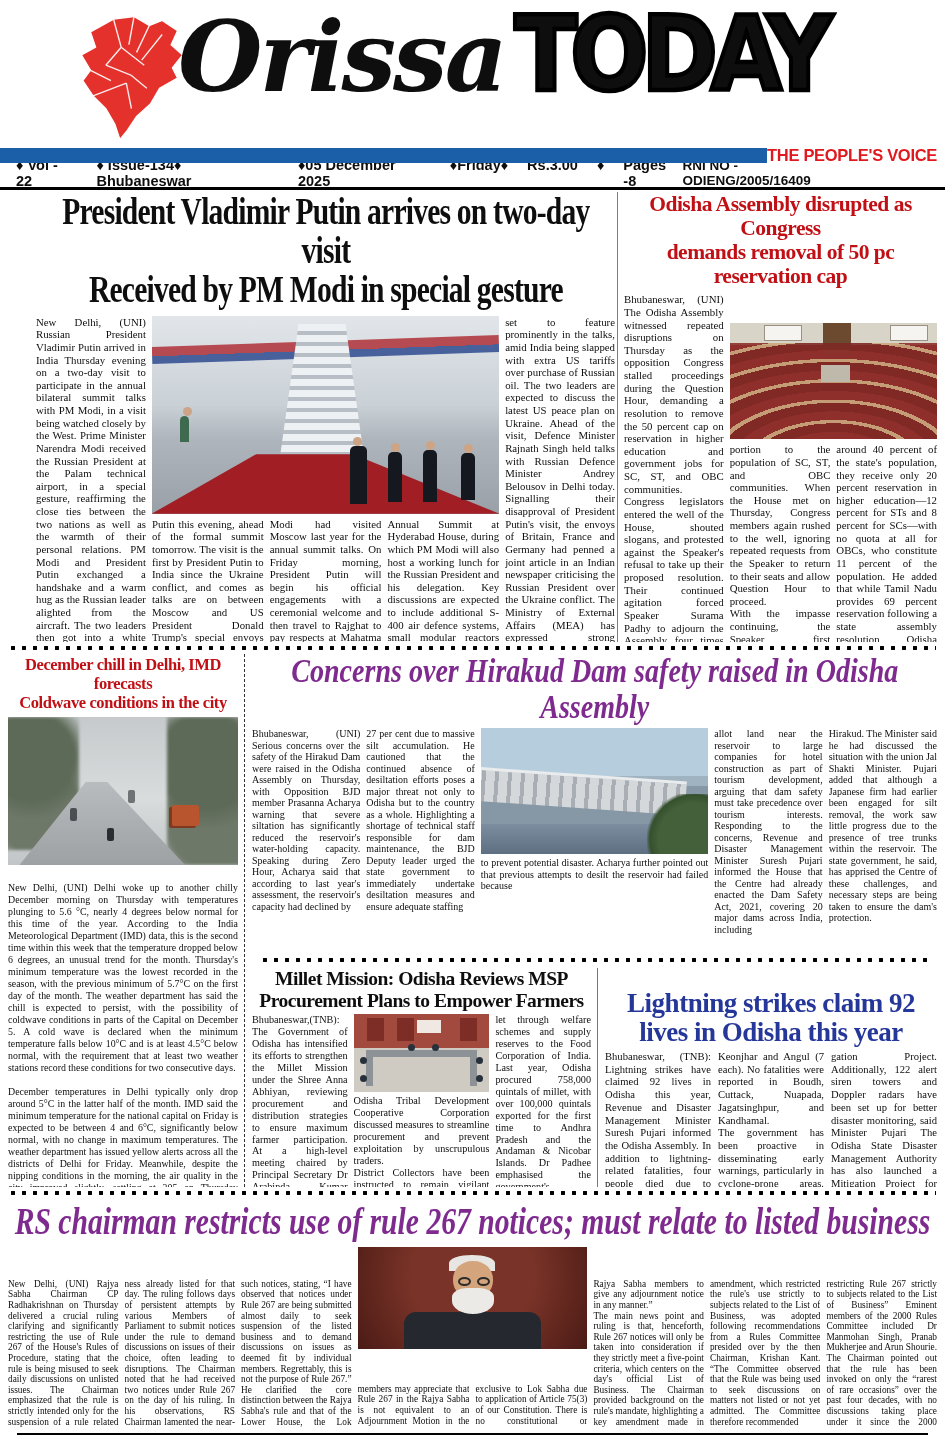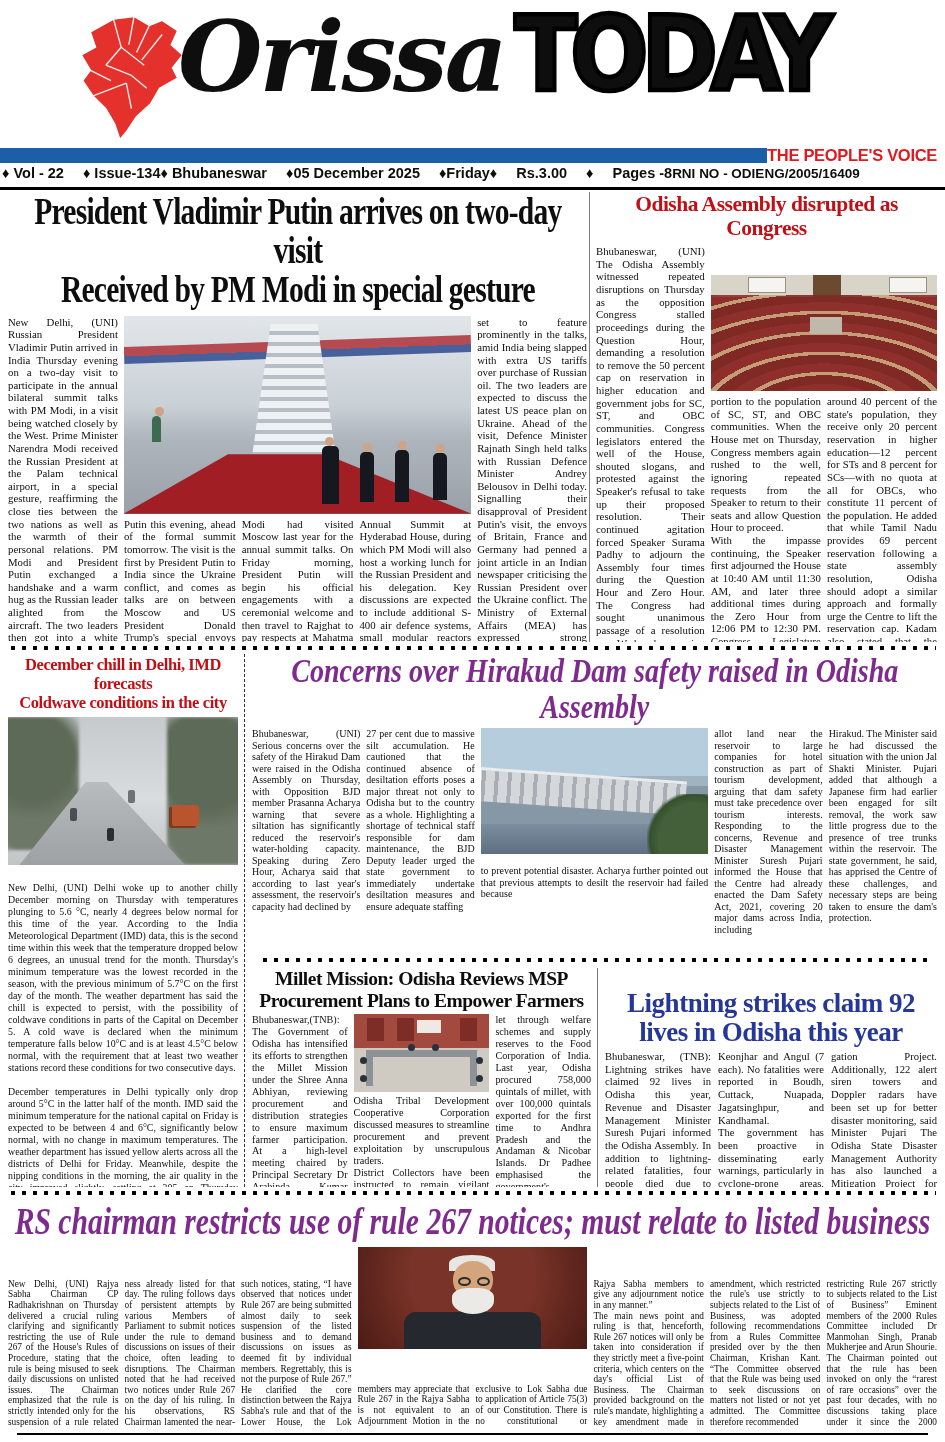--- a/index.html
+++ b/index.html
@@ -11,56 +11,56 @@
   .map-svg { position:absolute; left:28px; top:14px; width:212px; height:128px; }
   .logo-row { position:absolute; left:178px; top:2px; right:6px; display:flex; align-items:baseline; white-space:nowrap; }
   .title-script { font-family:"DejaVu Serif",serif; font-style:italic; font-weight:bold; font-size:97px; line-height:1.15; letter-spacing:-3px;text-align:right; }
   .title-bold { font-family:"DejaVu Sans",sans-serif; font-weight:bold; font-size:92px; line-height:1.1; letter-spacing:-7px; -webkit-text-stroke:4px #000; margin-left:10px; transform:scaleY(1.13); transform-origin:60% 85%; }
   .epaper { position:absolute; left:195px; top:125px; width:490px; text-align:center; font-size:11.5px; letter-spacing:0.2px; }
   .bar-row { position:absolute; left:0; right:0; top:146px; display:flex; align-items:center; }
   .bluebar { flex:1; height:15px; background:#1a5fa7; }
   .tagline { width:178px; text-align:right; padding-right:8px; font-family:"Liberation Sans",sans-serif; font-weight:bold; font-size:16.5px; color:#e0191f; letter-spacing:-0.3px; }
 
   
-  .dateline { height:30px; display:flex; justify-content:flex-start; align-items:center; padding:3px 2px 4px; border-bottom:3px solid #000; font-family:"Liberation Sans",sans-serif; font-weight:bold; font-size:14.5px; }
+  .dateline { height:30px; display:flex; justify-content:flex-start; align-items:center; padding:3px 16px 4px; border-bottom:3px solid #000; font-family:"Liberation Sans",sans-serif; font-weight:bold; font-size:14.5px; }
   .dl-left { display:flex; gap:19px; }
   .dl-rni { font-size:13.5px; margin-right:60px; }
 
   
   .bt { text-align:justify; white-space:pre-line; overflow:hidden; font-family:"Liberation Serif",serif; }
   .ncol { flex:1; overflow:hidden; }
   .dotrule { height:10px; margin:1px 9px; background-image:radial-gradient(circle at 4px 5px, #000 2.1px, transparent 2.5px); background-size:11px 10px; background-repeat:repeat-x; }
   .sq80 { transform:scaleX(.80); width:125%; margin-left:-12.5%; }
   .sq85 { transform:scaleX(.85); width:117.6%; margin-left:-8.8%; }
   .sq78 { transform:scaleX(.78); width:128.2%; margin-left:-14.1%; }
   .photo { position:relative; overflow:hidden; flex-shrink:0; }
 
   
   .main { display:flex; height:452px; padding:2px 8px 0; }
-  .main-left { width:582px; padding-right:2px; border-right:1px solid #7d7d7d; display:flex; flex-direction:column; }
+  .main-left { width:582px; padding-right:2px; border-right:1px solid #7d7d7d; display:flex; flex-direction:column;margin-left:28px; }
   .hl-main { font-weight:bold; font-size:37px; line-height:1.06; text-align:center; letter-spacing:-1px; }
   .main-cols { display:flex; gap:6px; flex:1; margin-top:6px; overflow:hidden; }
   .bt-main { font-size:10.8px; line-height:1.17; }
   .mcol { flex:3.16; display:flex; flex-direction:column; overflow:hidden; }
   .below-row { display:flex; gap:6px; flex:1; margin-top:4px; overflow:hidden; }
   .main-right { flex:1; padding-left:6px; display:flex; flex-direction:column; }
   .hl-red { color:#c01015; font-weight:bold; font-size:21.5px; line-height:1.12; text-align:center; letter-spacing:-0.5px; }
   .as-cols { display:flex; gap:6px; flex:1; margin-top:5px; overflow:hidden; }
   .as-right { flex:2.08; display:flex; flex-direction:column; overflow:hidden;margin-top:30px; }
 
   
   .mid { display:flex; height:533px; padding:0 8px; }
   .delhi-art { width:237px; padding-right:6px; border-right:1.5px dashed #333; display:flex; flex-direction:column; }
   .hl-red-sm { color:#c01015; font-weight:bold; font-size:16.5px; line-height:1.15; text-align:center; letter-spacing:-0.4px; margin-top:2px; }
   .bt-delhi { font-size:9.9px; line-height:1.21; flex:1; }
   .mid-right { flex:1; padding-left:7px; display:flex; flex-direction:column; }
   .hl-purple { color:#7e2a8e; font-weight:bold; font-style:italic; font-size:33px; line-height:1.08; text-align:center; }
   .hira-row { display:flex; gap:6px; height:226px; margin-top:3px; overflow:hidden; }
   .hira-mid { flex:2.1; display:flex; flex-direction:column; overflow:hidden; }
-  .hira-below { display:flex; gap:8px; flex:1; margin-top:11px; overflow:hidden; }
+  .hira-below { display:flex; gap:8px; flex:1; margin-top:3px; overflow:hidden; }
   .bt-hira { font-size:10px; line-height:1.15; }
   .mid-bottom { display:flex; flex:1; margin-top:2px; overflow:hidden; }
   .millet-art { width:346px; padding-right:6px; border-right:1px solid #777; display:flex; flex-direction:column; }
   .hl-black { font-weight:bold; font-size:19.5px; line-height:1.1; text-align:center; letter-spacing:-0.5px; }
   .millet-row { display:flex; gap:6px; flex:1; margin-top:3px; overflow:hidden; }
   .millet-mid { flex:1.42; display:flex; flex-direction:column; overflow:hidden; }
   .bt-mid2 { font-size:10.2px; line-height:1.17; }
   .lightning-art { flex:1; padding-left:7px; display:flex; flex-direction:column;margin-top:21px; }
   .hl-blue { color:#26379a; font-weight:bold; font-size:27px; line-height:1.07; text-align:center; letter-spacing:-0.5px; }
   .light-row { display:flex; gap:7px; flex:1; margin-top:4px; overflow:hidden; }
@@ -189,20 +189,21 @@
             <div class="ncol bt bt-main">Annual Summit at Hyderabad House, during which PM Modi will also host a working lunch for the Russian President and his delegation. Key discussions are expected to include additional S-400 air defence systems, small modular reactors and the Russian stealth bomber Su-57. Energy security is</div>
           </div>
         </div>
         <div class="ncol bt bt-main">set to feature prominently in the talks, amid India being slapped with extra US tariffs over purchase of Russian oil. The two leaders are expected to discuss the latest US peace plan on Ukraine. Ahead of the visit, Defence Minister Rajnath Singh held talks with Russian Defence Minister Andrey Belousov in Delhi today. Signalling their disapproval of President Putin's visit, the envoys of Britain, France and Germany had penned a joint article in an Indian newspaper criticising the Russian President over the Ukraine conflict. The Ministry of External Affairs (MEA) has expressed strong disapproval of the anti-Putin article, describing it as “unacceptable and unusual”.</div>
       </div>
     </article>
 
     <article class="main-right">
       <h2 class="hl-red">
         <span>Odisha Assembly disrupted as Congress</span><br>
+        <span>demands removal of 50 pc reservation cap</span>
       </h2>
       <div class="as-cols">
         <div class="ncol bt bt-main">Bhubaneswar, (UNI) The Odisha Assembly witnessed repeated disruptions on Thursday as the opposition Congress stalled proceedings during the Question Hour, demanding a resolution to remove the 50 percent cap on reservation in higher education and government jobs for SC, ST, and OBC communities. Congress legislators entered the well of the House, shouted slogans, and protested against the Speaker's refusal to take up their proposed resolution. Their continued agitation forced Speaker Surama Padhy to adjourn the Assembly four times during the Question Hour and Zero Hour. The Congress had sought unanimous passage of a resolution on Wednesday urging the union government to amend the Ninth Schedule of the Constitution, allowing reservations in higher education and public employment in pro-</div>
         <div class="as-right">
           <div class="photo ph-assembly">
             <div class="as-gallery"></div>
             <div class="as-screen ascr1"></div>
             <div class="as-screen ascr2"></div>
             <div class="as-door"></div>
             <div class="as-arcs"></div>

